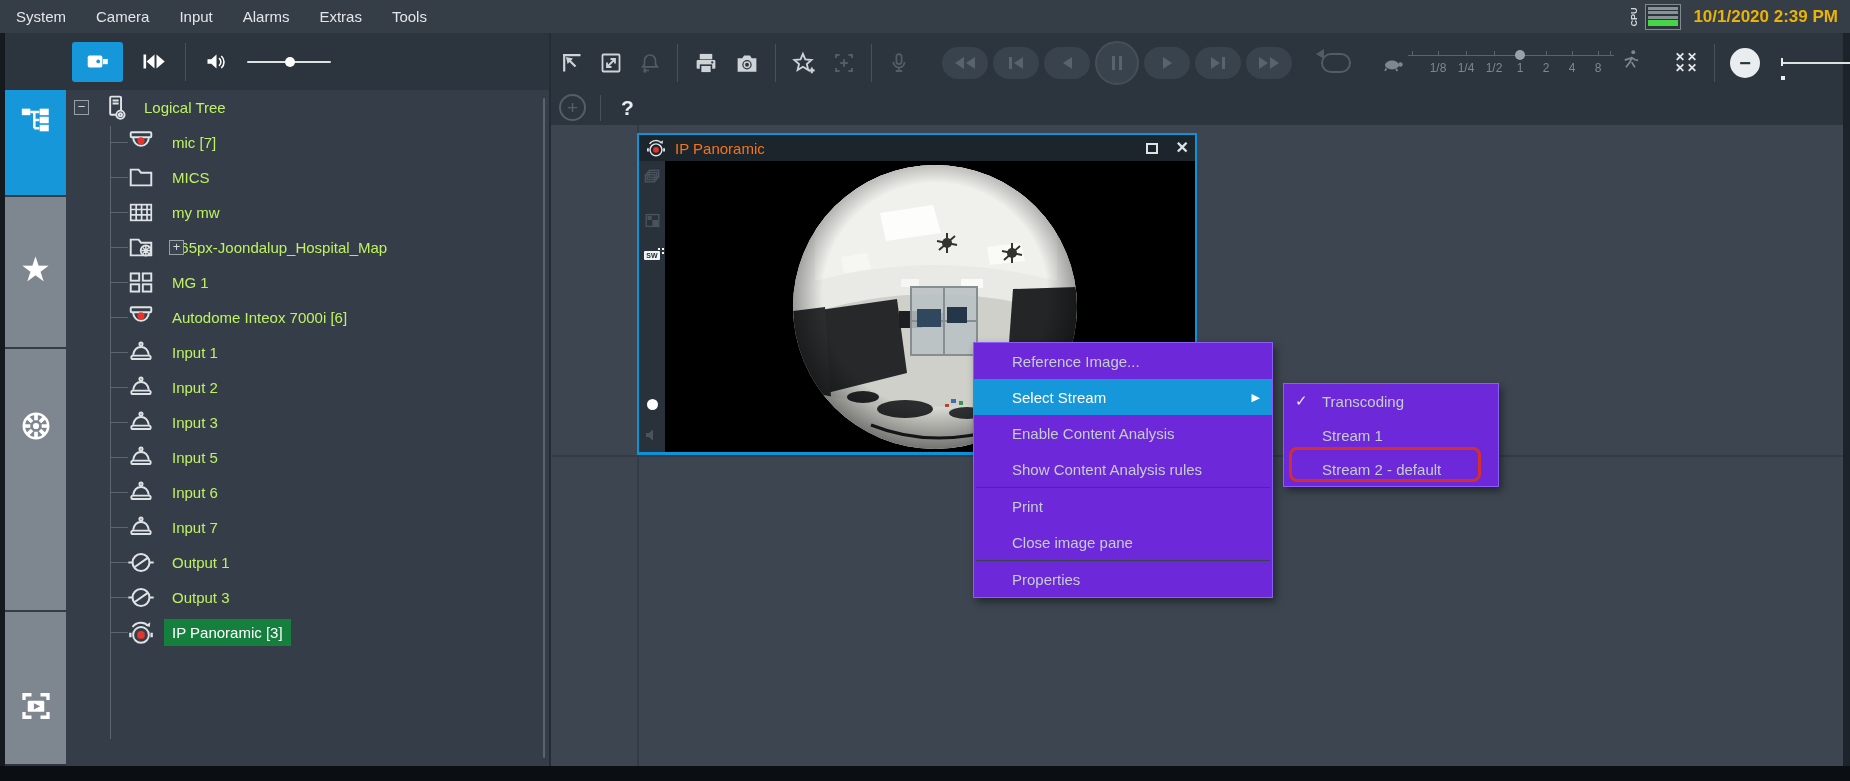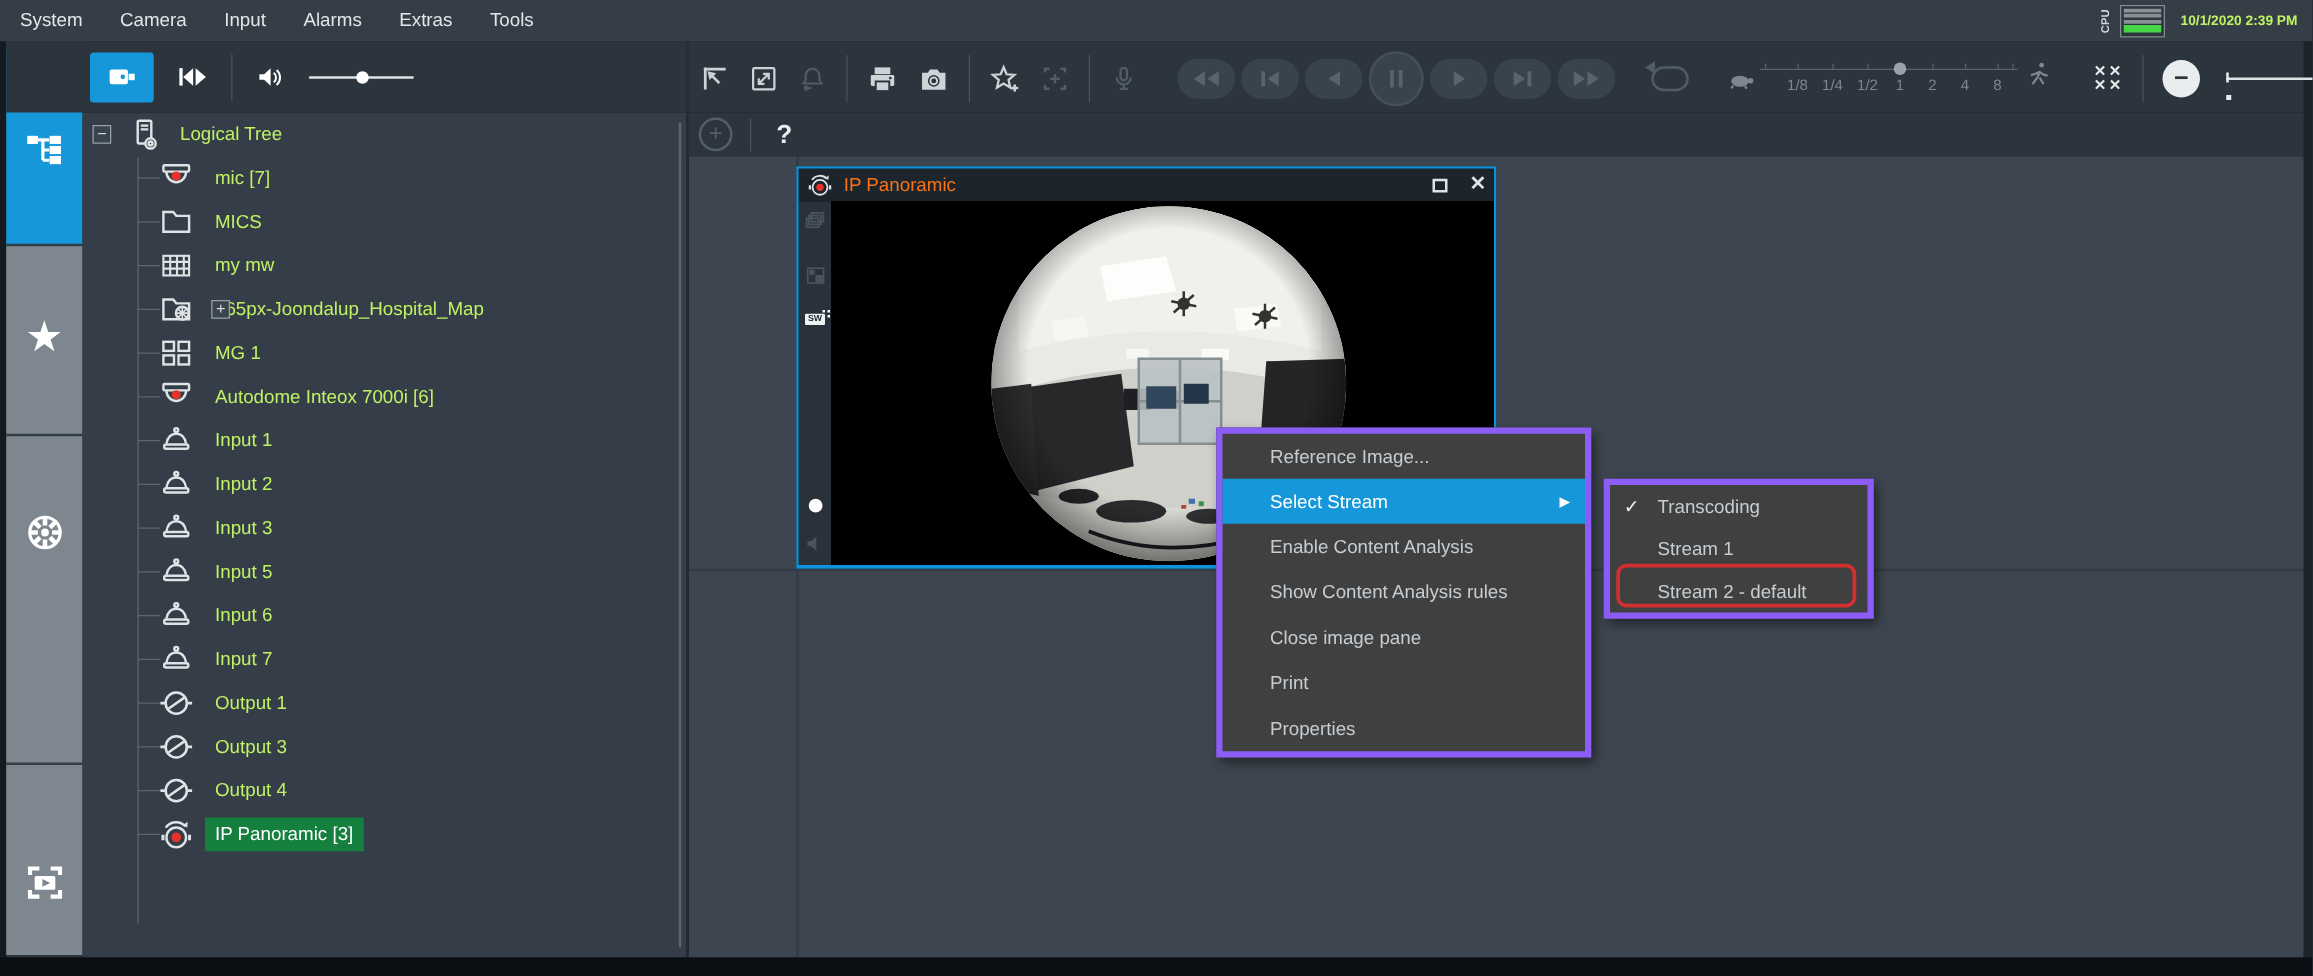--- a/index.html
+++ b/index.html
@@ -11,21 +11,21 @@
   
   #menubar{left:0;top:0;width:1850px;height:33px;background:#353e46;display:flex;align-items:center;
            padding-left:16px;gap:30px;font-size:15px;color:#e3e6e9;z-index:5}
   .menu-item{cursor:default}
   #status-cluster{position:absolute;right:12px;top:0;height:33px;display:flex;align-items:center;gap:12px}
   #cpu-meter{display:flex;align-items:center;gap:2px}
   #cpu-label{font-size:9px;font-weight:bold;color:#cfd5d9;transform:rotate(-90deg)}
   #cpu-box{width:36px;height:26px;background:#2c343c;border:1px solid #818a91;display:flex;flex-direction:column;justify-content:space-between;padding:2px}
   .cpu-bar{height:3px;background:#8a9299}
   .cpu-bar.green{height:6px;background:#45d545}
-  #datetime{font-size:11px;font-weight:bold;color:#bef264}
+  #datetime{font-size:17px;font-weight:bold;color:#eab308}
 
   
   #frame-bottom{left:0;top:766px;width:1850px;height:15px;background:#0b0f13}
   #frame-left{left:0;top:33px;width:5px;height:733px;background:#141a20}
   #frame-right{left:1843px;top:33px;width:7px;height:733px;background:#1c232a}
 
   
   #sidebar{left:5px;top:33px;width:61px;height:733px;background:#2c353e}
   .side-tab{position:absolute;left:0;width:61px;background:#7e878f;border-bottom:2px solid #333d46;
             display:flex;justify-content:center;cursor:pointer}
@@ -114,21 +114,21 @@
   #pane-body{display:flex;height:291px}
   #pane-strip{width:28px;background:#29313a;display:flex;flex-direction:column;align-items:center;padding-top:6px;gap:16px}
   #pane-strip .spacer{flex:1}
   .sw-badge{display:flex;flex-direction:column;align-items:flex-end;gap:1px}
   .sw-dots{width:2px;height:2px;background:#fff;box-shadow:4px 0 #fff,8px 0 #fff,0 4px #fff,4px 4px #fff,8px 4px #fff}
   .sw-text{background:#f0f3f4;color:#1c242c;font-size:7px;font-weight:bold;padding:1px 2px;border-radius:1px}
   #rec-dot{width:11px;height:11px;border-radius:50%;background:#fff}
   #pane-video{flex:1;background:#000;position:relative}
 
   
-  .menu{background:#404040;border:5px solid #8b5cf6;box-shadow:3px 4px 8px rgba(0,0,0,.45);z-index:50}
+  .menu{background:#6d28d9;border:1px solid #8b5cf6;box-shadow:3px 4px 8px rgba(0,0,0,.45);z-index:50}
   #context-menu{left:973px;top:342px;width:300px}
   .mrow{height:36px;display:flex;align-items:center;padding-left:38px;font-size:15px;color:#c6cdd2;cursor:pointer;position:relative}
   .mrow.hl{background:#1697da;color:#fff}
   .mrow .arrow{position:absolute;right:12px;font-size:11px;color:#fff}
   .msep{height:1px;background:#39424b;margin:0 2px}
   #submenu{left:1283px;top:383px;width:216px;z-index:51}
   #submenu .mrow{height:34px;padding-left:38px}
   #submenu .check{position:absolute;left:11px;font-size:15px;color:#e8ecee}
   #red-box{position:absolute;left:5px;top:63px;width:192px;height:35px;border:3px solid #d42f2f;border-radius:8px;z-index:52;pointer-events:none}
 
@@ -556,27 +556,20 @@
         <use href="#sym-output"></use>
       </svg>
     <span class="tlabel">Output 1</span>
     </div>
   <div class="trow">
       <span class="tick"></span>
     <svg class="tico" viewBox="0 0 24 24">
         <use href="#sym-output"></use>
       </svg>
     <span class="tlabel">Output 3</span>
-    </div>
-  <div class="trow">
-      <span class="tick"></span>
-    <svg class="tico" viewBox="0 0 24 24">
-        <use href="#sym-output"></use>
-      </svg>
-    <span class="tlabel">Output 4</span>
     </div>
   <div class="trow selected">
       <span class="tick"></span>
     <svg class="tico" viewBox="0 0 24 24">
         <use href="#sym-pano"></use>
       </svg>
     <span class="tlabel">IP Panoramic [3]</span>
     </div>
 </div>
 
@@ -671,24 +664,24 @@
     <span class="arrow">▶</span>
   </div>
   <div class="mrow">
       <span>Enable Content Analysis</span>
     </div>
   <div class="mrow">
       <span>Show Content Analysis rules</span>
     </div>
   <div class="msep"></div>
   <div class="mrow">
+      <span>Print</span>
+    </div>
+  <div class="mrow">
       <span>Close image pane</span>
-    </div>
-  <div class="mrow">
-      <span>Print</span>
     </div>
   <div class="msep"></div>
   <div class="mrow">
       <span>Properties</span>
     </div>
 </div>
 
 <div id="submenu" class="menu abs">
   <div class="mrow">
     <span class="check">✓</span>

